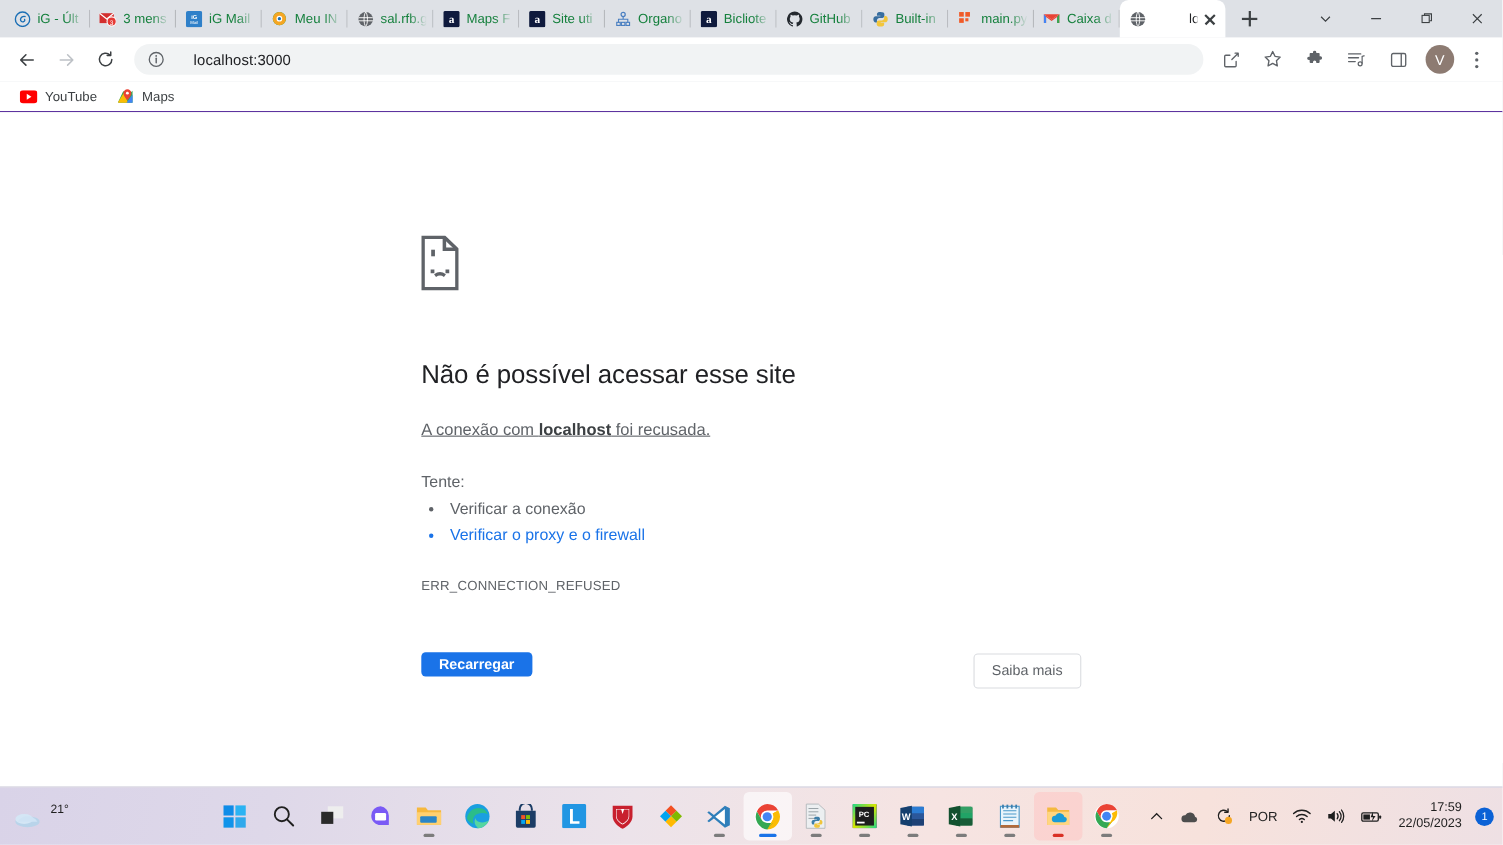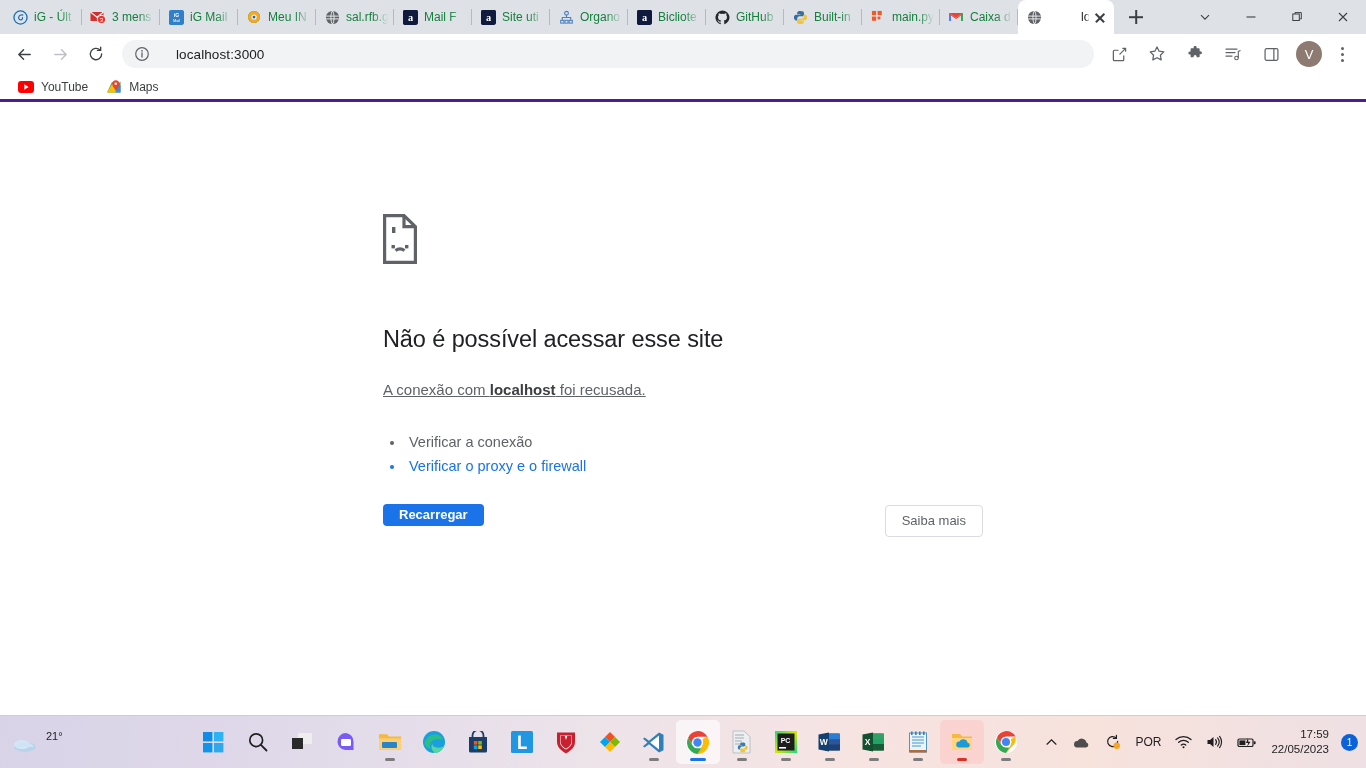--- a/index.html
+++ b/index.html
@@ -207,21 +207,21 @@
     background: #5f6368; display: block;
   }
 
   
   .bookmarks {
     height: 28px;
     background: #ffffff;
     display: flex;
     align-items: center;
     padding-left: 10px;
-    border-bottom: 3px solid #4c1d95;
+    border-bottom: 1px solid #4c1d95;
   }
   .bm {
     display: flex; align-items: center;
     height: 24px;
     padding: 0 8px;
     border-radius: 4px;
     font-size: 12px;
     color: #3c4043;
     cursor: pointer;
     margin-right: 2px;
@@ -476,21 +476,21 @@
         <span class="sep"></span>
       </div>
 
       <div class="tab">
         <span class="favicon">
           <svg width="15" height="15" viewBox="0 0 16 16">
               <rect width="16" height="16" rx="1.5" fill="#0f1a3d"></rect>
               <text x="8" y="12" font-size="11" fill="#fff" text-anchor="middle" font-family="Liberation Serif" font-weight="bold">a</text>
             </svg>
         </span>
-        <span class="tab-title">Mail F</span>
+        <span class="tab-title">Maps F</span>
         <span class="sep"></span>
       </div>
 
       <div class="tab">
         <span class="favicon">
           <svg width="15" height="15" viewBox="0 0 16 16">
               <rect width="16" height="16" rx="1.5" fill="#0f1a3d"></rect>
               <text x="8" y="12" font-size="11" fill="#fff" text-anchor="middle" font-family="Liberation Serif" font-weight="bold">a</text>
             </svg>
         </span>
@@ -715,29 +715,31 @@
           <path d="M12.5 36.5 Q17 33.2 21.5 36.5" fill="none" stroke="#5f6368" stroke-width="3"></path>
         </svg>
       </div>
 
       <h1 class="err-title">Não é possível acessar esse site</h1>
 
       <div class="err-sub">
         <span>A conexão com </span><b>localhost</b><span> foi recusada.</span>
       </div>
 
+      <div class="err-try">Tente:</div>
       <ul class="err-list">
         <li>
           <span>Verificar a conexão</span>
         </li>
         <li class="link">
           <span>Verificar o proxy e o firewall</span>
         </li>
       </ul>
 
+      <div class="err-code">ERR_CONNECTION_REFUSED</div>
 
       <div class="err-buttons">
         <button class="btn-reload">Recarregar</button>
         <button class="btn-learn">Saiba mais</button>
       </div>
 
     </div>
   </div>
 </div>
 

